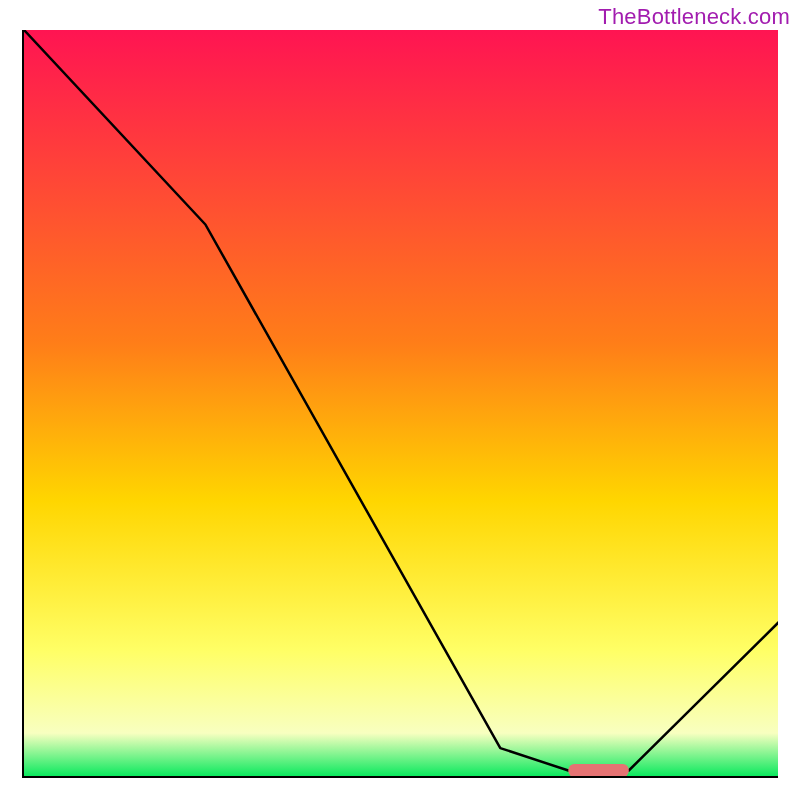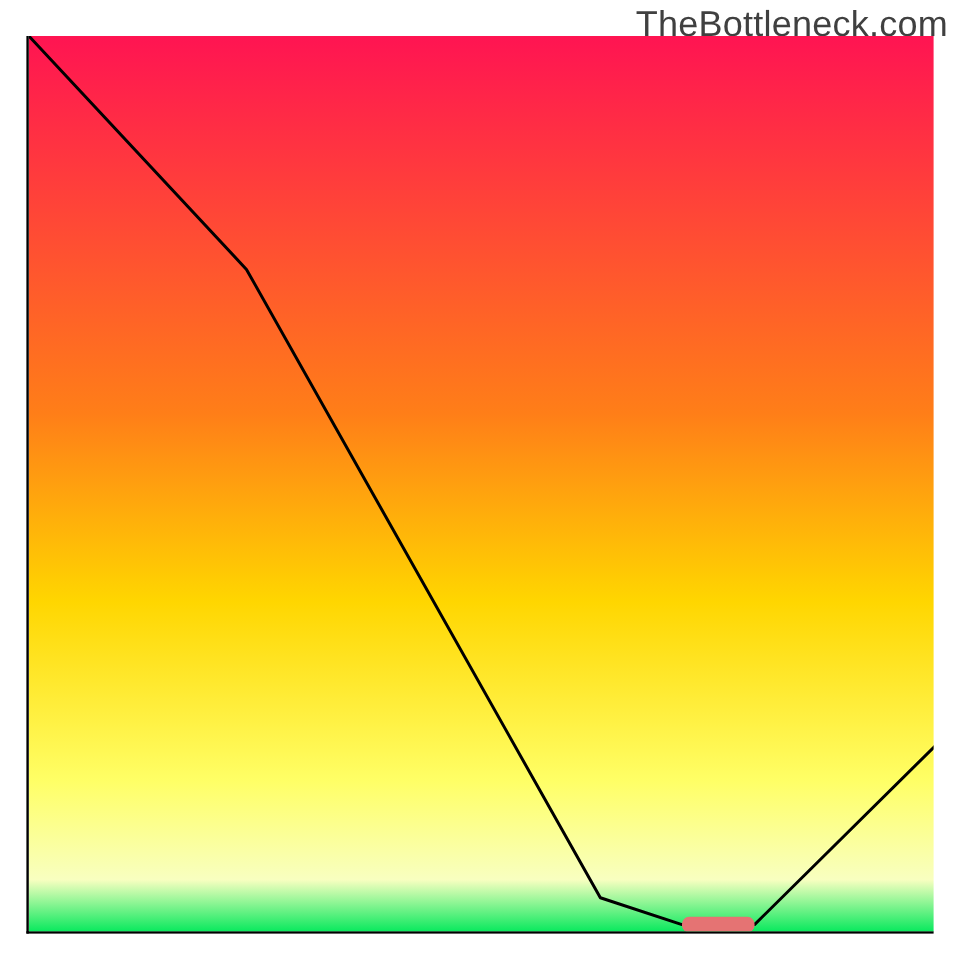--- a/index.html
+++ b/index.html
@@ -12,22 +12,22 @@
   }
   .wrapper {
     position: relative;
     width: 800px;
     height: 800px;
   }
   .attribution {
     position: absolute;
     top: 4px;
     right: 10px;
-    font-size: 30px;
-    color: #404040;
+    font-size: 22px;
+    color: #a21caf;
     font-weight: 500;
     letter-spacing: 0.2px;
   }
   .plot-area {
     position: absolute;
     left: 22px;
     top: 30px;
     width: 756px;
     height: 748px;
     border-left: 2.5px solid #000;

